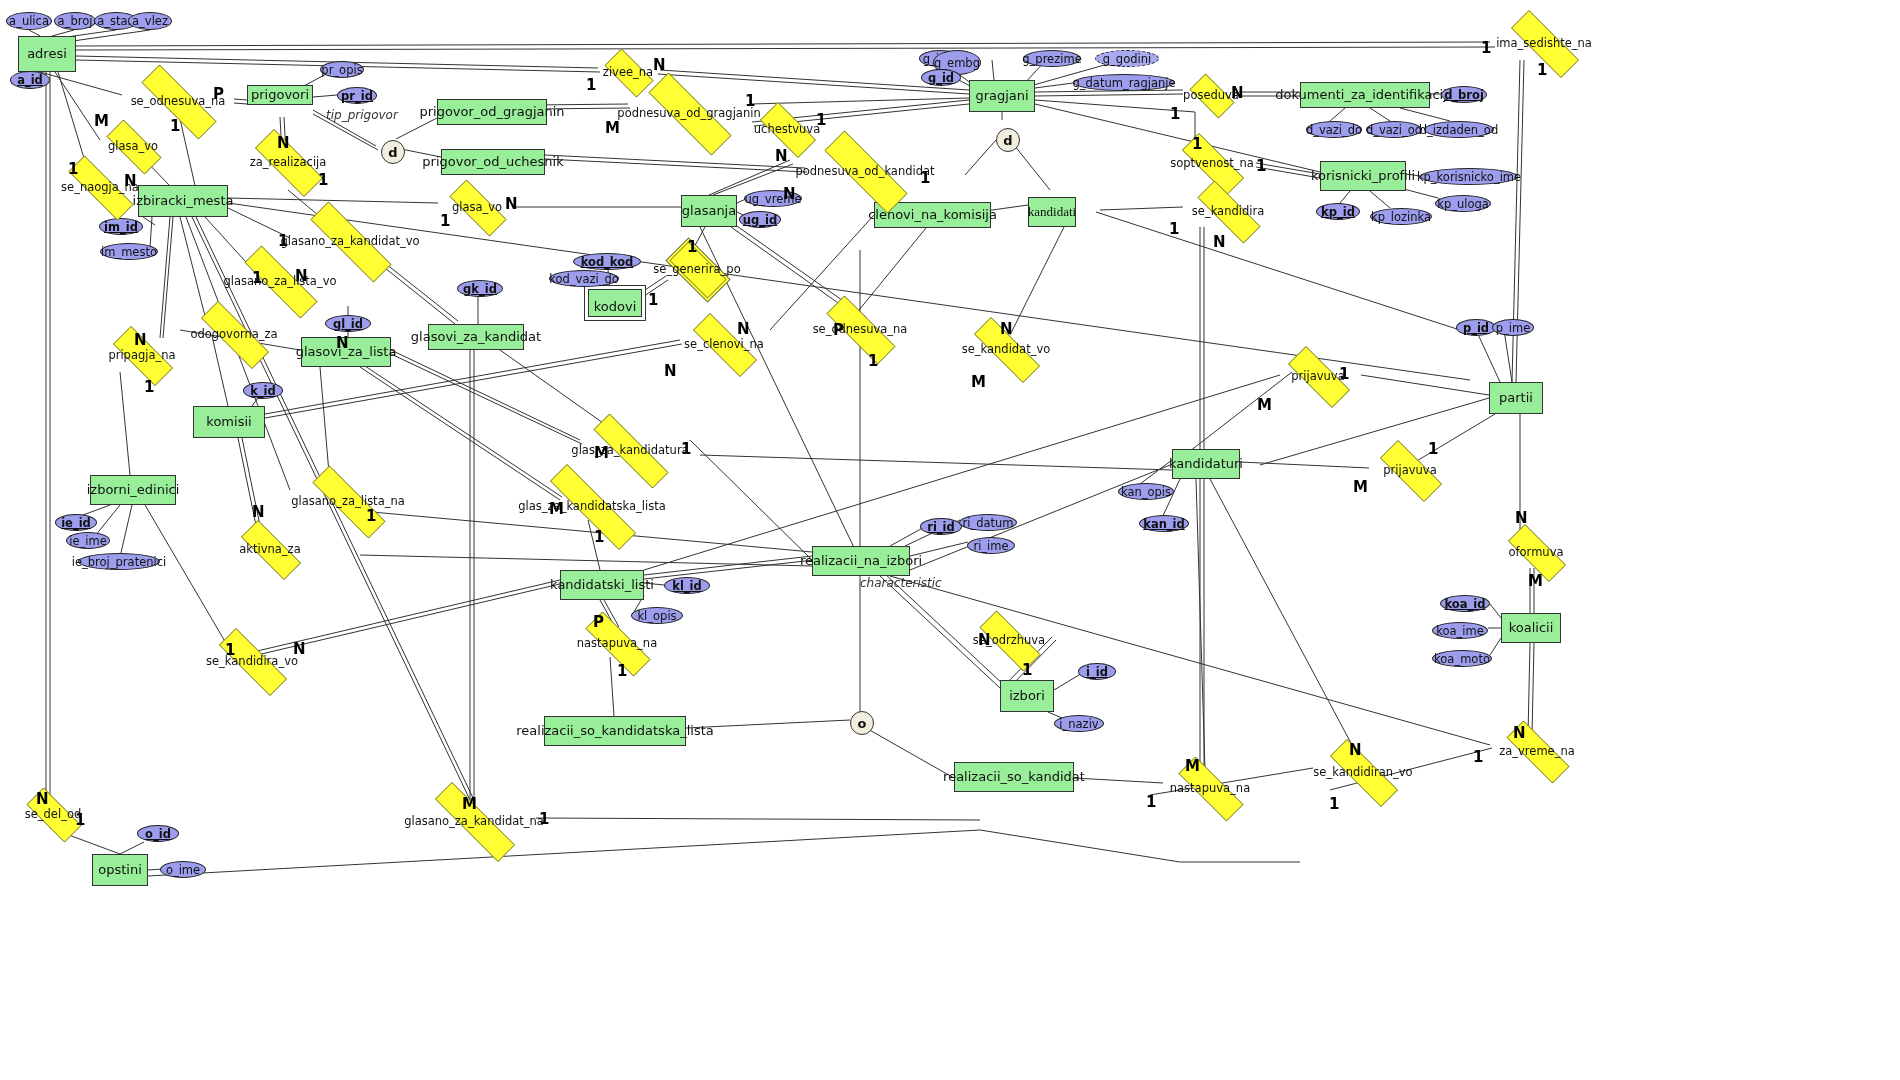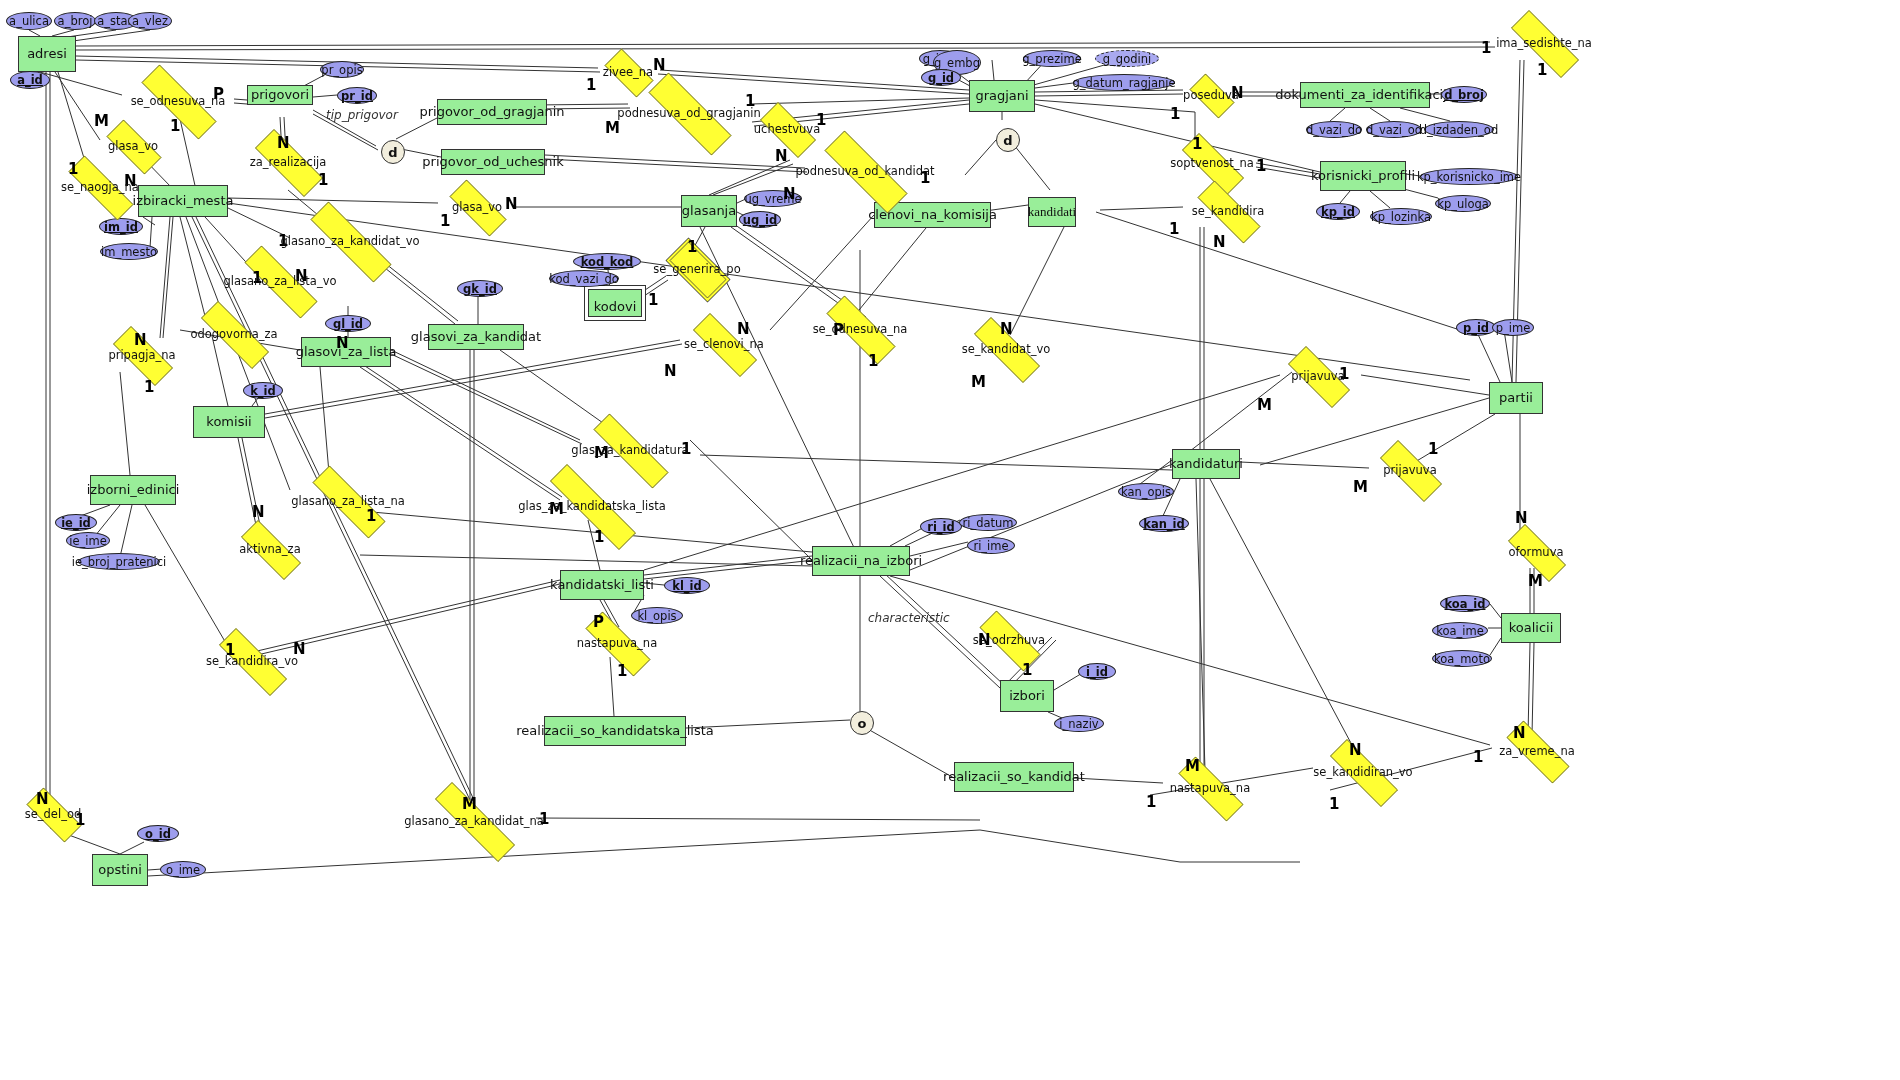--- a/index.html
+++ b/index.html
@@ -682,17 +682,17 @@
     <div class="card" style="left: 75px; top: 811px;">1</div>
     <div class="card" style="left: 462px; top: 795px;">M</div>
     <div class="card" style="left: 539px; top: 810px;">1</div>
     <div class="card" style="left: 1185px; top: 757px;">M</div>
     <div class="card" style="left: 1146px; top: 793px;">1</div>
     <div class="card" style="left: 1349px; top: 741px;">N</div>
     <div class="card" style="left: 1329px; top: 795px;">1</div>
     <div class="card" style="left: 1513px; top: 724px;">N</div>
     <div class="card" style="left: 1473px; top: 748px;">1</div>
     <div class="note" style="left: 326px; top: 108px;">tip_prigovor</div>
-    <div class="note" style="left: 860px; top: 611px; padding-left: 8px;">characteristic</div>
+    <div class="note" style="left: 860px; top: 576px;">characteristic</div>
     <div class="spec" style="left: 381px; top: 140px;">d</div>
     <div class="spec" style="left: 996px; top: 128px;">d</div>
     <div class="spec" style="left: 850px; top: 711px;">o</div>
   </div>
 
 </body></html>

